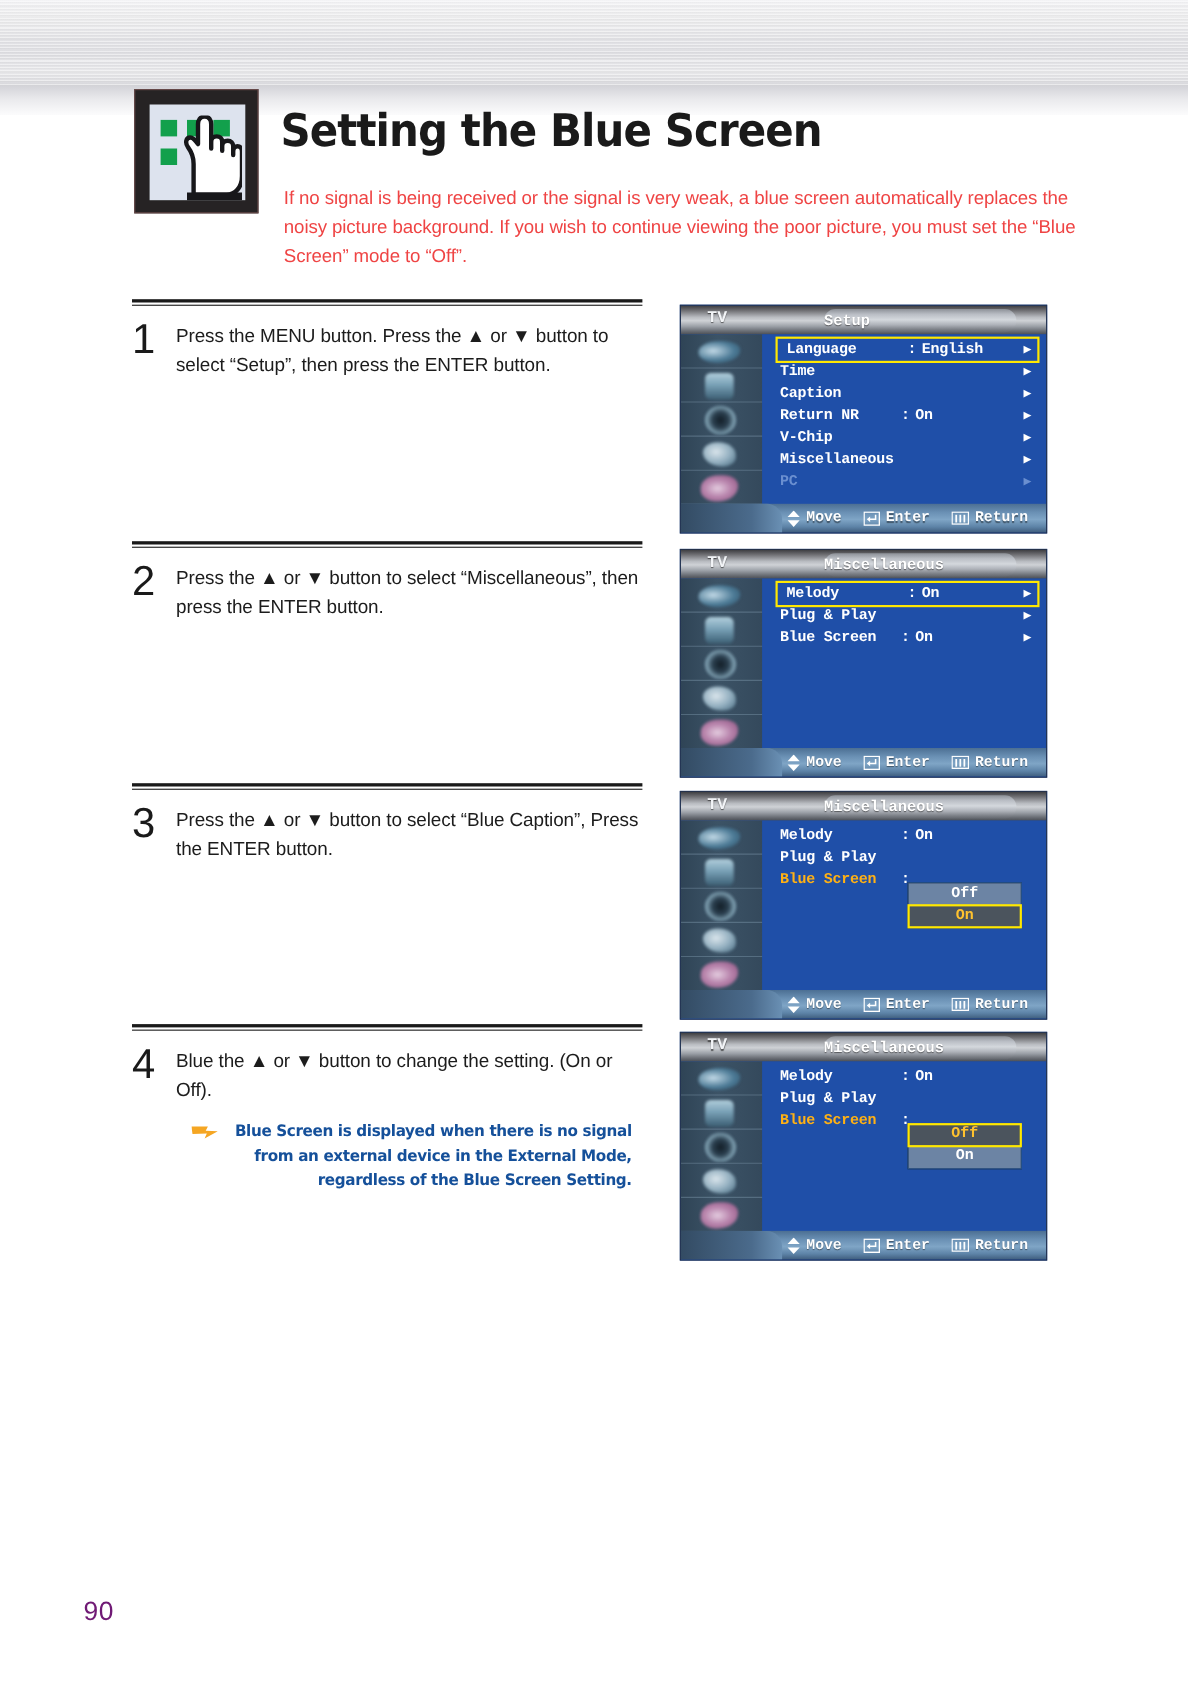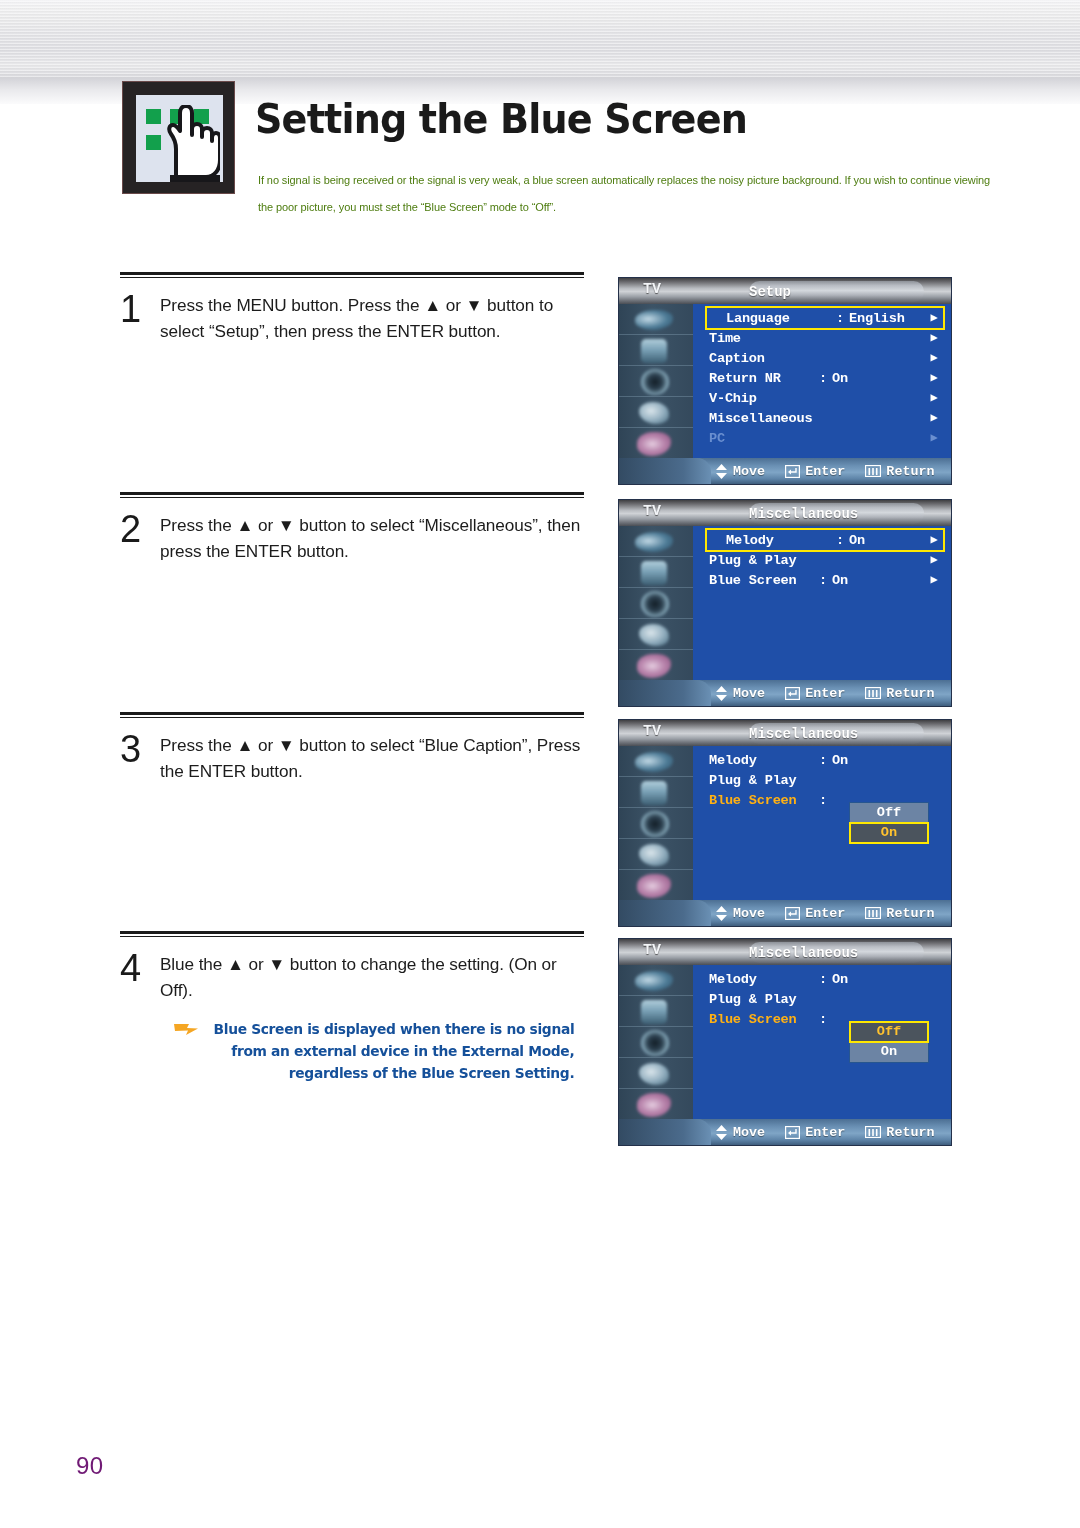--- a/index.html
+++ b/index.html
@@ -89,23 +89,23 @@
     color: #1a1a1a;
     transform: scaleX(0.93);
     transform-origin: left center;
     white-space: nowrap;
   }
 
   .intro {
     position: absolute;
     left: 258px; top: 167px;
     width: 744px;
-    font-size: 11px;
+    font-size: 17px;
     line-height: 26.5px;
-    color: #4d7c0f;
+    color: #ef4444;
     letter-spacing: -0.1px;
   }
 
   
   .step {
     position: absolute;
     left: 120px;
     width: 464px;
   }
   .step .rule-thick {
@@ -276,31 +276,31 @@
   .osd-row .r-value { flex: 1; }
   .osd-row .r-arrow {
     width: 18px; flex: 0 0 18px;
     text-align: center;
     font-size: 12px;
     line-height: 12px;
   }
   .osd-row.highlight {
     outline: 2px solid #ffe800;
     margin-left: 14px;
-    padding-left: 19px;
+    padding-left: 8px;
   }
   .osd-row.dim { color: #6a8fd0; }
   .osd-row.dim .r-arrow { color: #6a8fd0; }
   .osd-row.amber .r-label { color: #ffb114; }
 
   
   .osd-dropdown {
     position: absolute;
     right: 22px;
-    width: 80px;
+    width: 104px;
     background: #0f172a;
     border: 1px solid #27568f;
   }
   .dd-opt {
     height: 20px;
     line-height: 20px;
     text-align: center;
     font-size: 13.6px;
     font-weight: bold;
     color: #ffffff;

